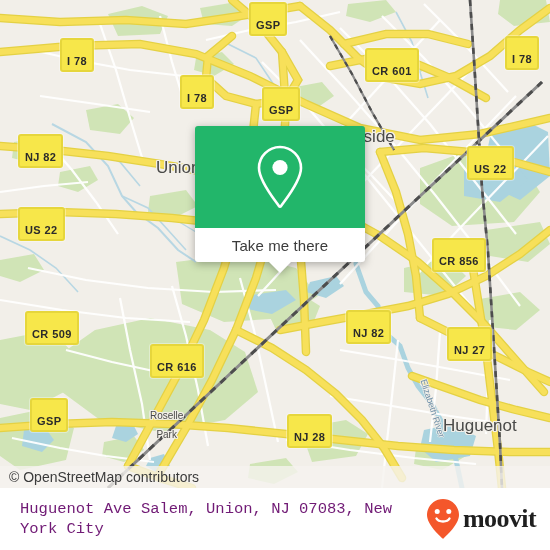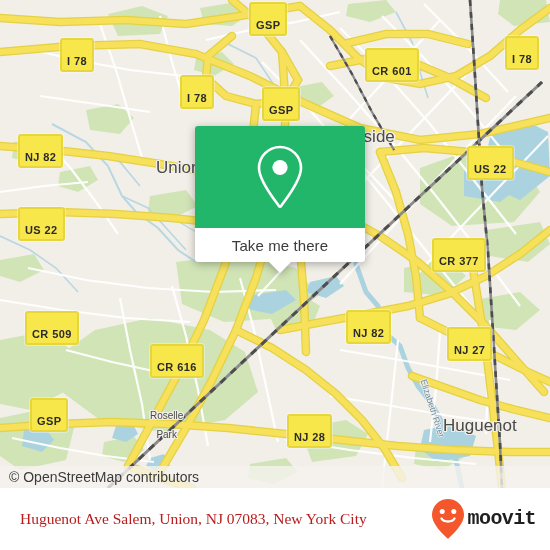--- a/index.html
+++ b/index.html
@@ -101,29 +101,29 @@
   
   .footer{
     position:absolute;left:0;top:488px;width:550px;height:62px;
     background:#ffffff;
     display:flex;align-items:center;
     box-sizing:border-box;padding:0 14px 0 20px;
     overflow:hidden;
   }
   .footer .addr{
     flex:1 1 auto;
-    color:#b91c1c;font-size:15.5px;line-height:20px;
+    color:#701a75;font-size:15.5px;line-height:20px;
     padding-right:12px;
-    font-family:Liberation Serif, serif;
+    font-family:Liberation Mono, monospace;
   }
   .brand{flex:0 0 auto;display:flex;align-items:center;gap:3px;}
   .brand .word{
-    color:#1f1f1f;font-size:20px;line-height:30px;font-weight:bold;
+    color:#1f1f1f;font-size:26px;line-height:30px;font-weight:bold;
     letter-spacing:-.6px;
-    font-family:Liberation Mono, monospace;
+    font-family:Liberation Serif, serif;
   }
 </style>
 </head>
 <body>
 
 <div id="app">
 
   <div class="map">
     <svg viewBox="0 0 550 488" xmlns="http://www.w3.org/2000/svg">
       <defs>
@@ -288,21 +288,21 @@
     <div id="shields">
         <div class="shield" style="left: 60px; top: 38px;">I 78</div>
         <div class="shield" style="left: 180px; top: 75px;">I 78</div>
         <div class="shield" style="left: 505px; top: 36px;">I 78</div>
         <div class="shield" style="left: 365px; top: 48px;">CR 601</div>
         <div class="shield" style="left: 262px; top: 87px;">GSP</div>
         <div class="shield" style="left: 249px; top: 2px;">GSP</div>
         <div class="shield" style="left: 18px; top: 134px;">NJ 82</div>
         <div class="shield" style="left: 467px; top: 146px;">US 22</div>
         <div class="shield" style="left: 18px; top: 207px;">US 22</div>
-        <div class="shield" style="left: 432px; top: 238px;">CR 377</div>
+        <div class="shield" style="left: 432px; top: 238px;">CR 856</div>
         <div class="shield" style="left: 346px; top: 310px;">NJ 82</div>
         <div class="shield" style="left: 447px; top: 327px;">NJ 27</div>
         <div class="shield" style="left: 25px; top: 311px;">CR 509</div>
         <div class="shield" style="left: 150px; top: 344px;">CR 616</div>
         <div class="shield" style="left: 30px; top: 398px;">GSP</div>
         <div class="shield" style="left: 287px; top: 414px;">NJ 28</div>
       </div>
 
     <div id="places">
         <div class="placelabel" style="left: 156px; top: 159px;">Union</div>

